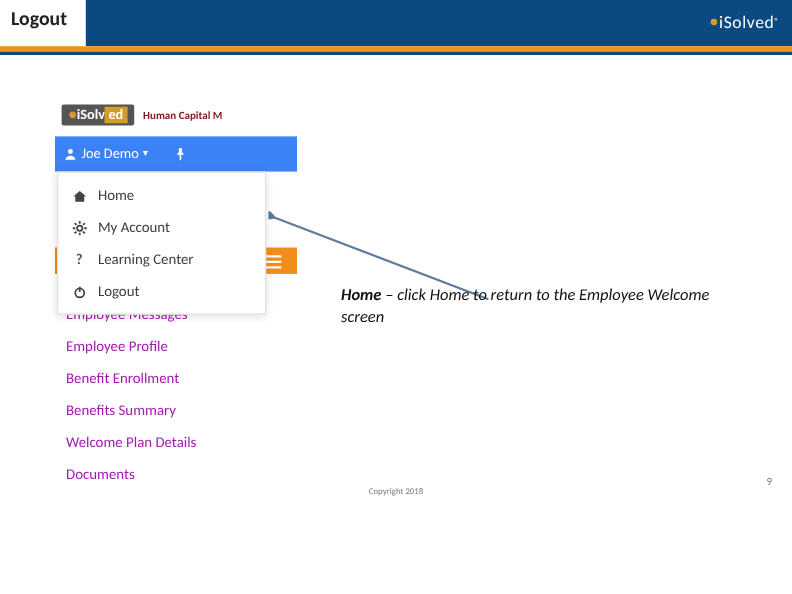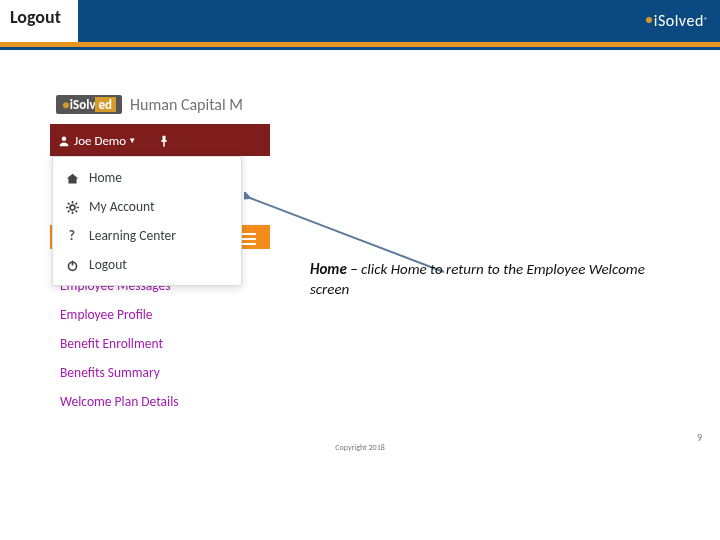--- a/index.html
+++ b/index.html
@@ -18,22 +18,22 @@
   .logo-text-white { color: #fff; font-size: 16px; font-weight: 500; letter-spacing: .5px; }
   .logo-text-white2 { color: #fff; font-size: 16px; font-weight: 300; letter-spacing: .5px; }
   .logo-r { color: #fff; font-size: 8px; vertical-align: super; }
 
   
   .shot { position: absolute; left: 50px; top: 84px; width: 220px; height: 360px; background: #fff; }
   .shot-header { height: 40px; display: flex; align-items: center; padding: 0 6px; }
   .shot-logo { display: flex; align-items: center; }
   .shot-logo-box { background: #555; color: #fff; padding: 2px 6px; border-radius: 2px; display:flex; align-items:center; font-weight:600; font-size:13px;}
   .shot-logo-box .od { background: #d49a2a; padding: 0 4px; margin-left: -1px;}
-  .shot-sub { color: #737373; font-size: 16px; margin-left: 8px; font-weight: 400; white-space: nowrap; }
-  .user-strip { height: 32px; background: #7f1d1d; display: flex; align-items:center; padding: 0 8px; color:#fff; font-size:13px; }
+  .shot-sub { color: #7f1d1d; font-size: 10px; margin-left: 8px; font-weight: 700; white-space: nowrap; }
+  .user-strip { height: 32px; background: #3b82f6; display: flex; align-items:center; padding: 0 8px; color:#fff; font-size:13px; }
   .user-strip .uicon { margin-right:4px; }
   .pin { margin-left: 22px; }
 
   .side-list { position: relative; padding-top: 10px; }
   .side-item { color: #a21caf; font-size: 13.5px; padding: 6px 6px 6px 10px; }
 
   .orange-bar { position:absolute; left:0; top: 69px; width: 220px; height: 24px; background: #f28c1a; z-index:0; }
   .orange-icon { position: absolute; left: 190px; top: 72px; width: 16px; height: 16px; color:#fff; z-index:1; }
 
   .popup { position: absolute; left: 2px; top: 0px; width: 190px; background: #fff; border: 1px solid #ddd; box-shadow: 0 2px 8px rgba(0,0,0,.15); z-index: 5; padding: 6px 0; }
@@ -139,20 +139,21 @@
       </div>
 
       <div class="side-item time-row">
         <span>Time  ›</span>
       </div>
       <div class="side-item">Employee Messages</div>
       <div class="side-item">Employee Profile</div>
       <div class="side-item">Benefit Enrollment</div>
       <div class="side-item">Benefits Summary</div>
       <div class="side-item">Welcome Plan Details</div>
+      <div class="side-item">Documents</div>
     </div>
   </div>
 
   <div class="arrow-wrap">
     <svg width="210" height="100" viewBox="0 0 210 100">
       <defs>
         <marker id="ah" markerWidth="8" markerHeight="8" refX="1" refY="4" orient="auto">
           <path d="M8 0L0 4L8 8z" fill="#5c7a9c"></path>
         </marker>
       </defs>

